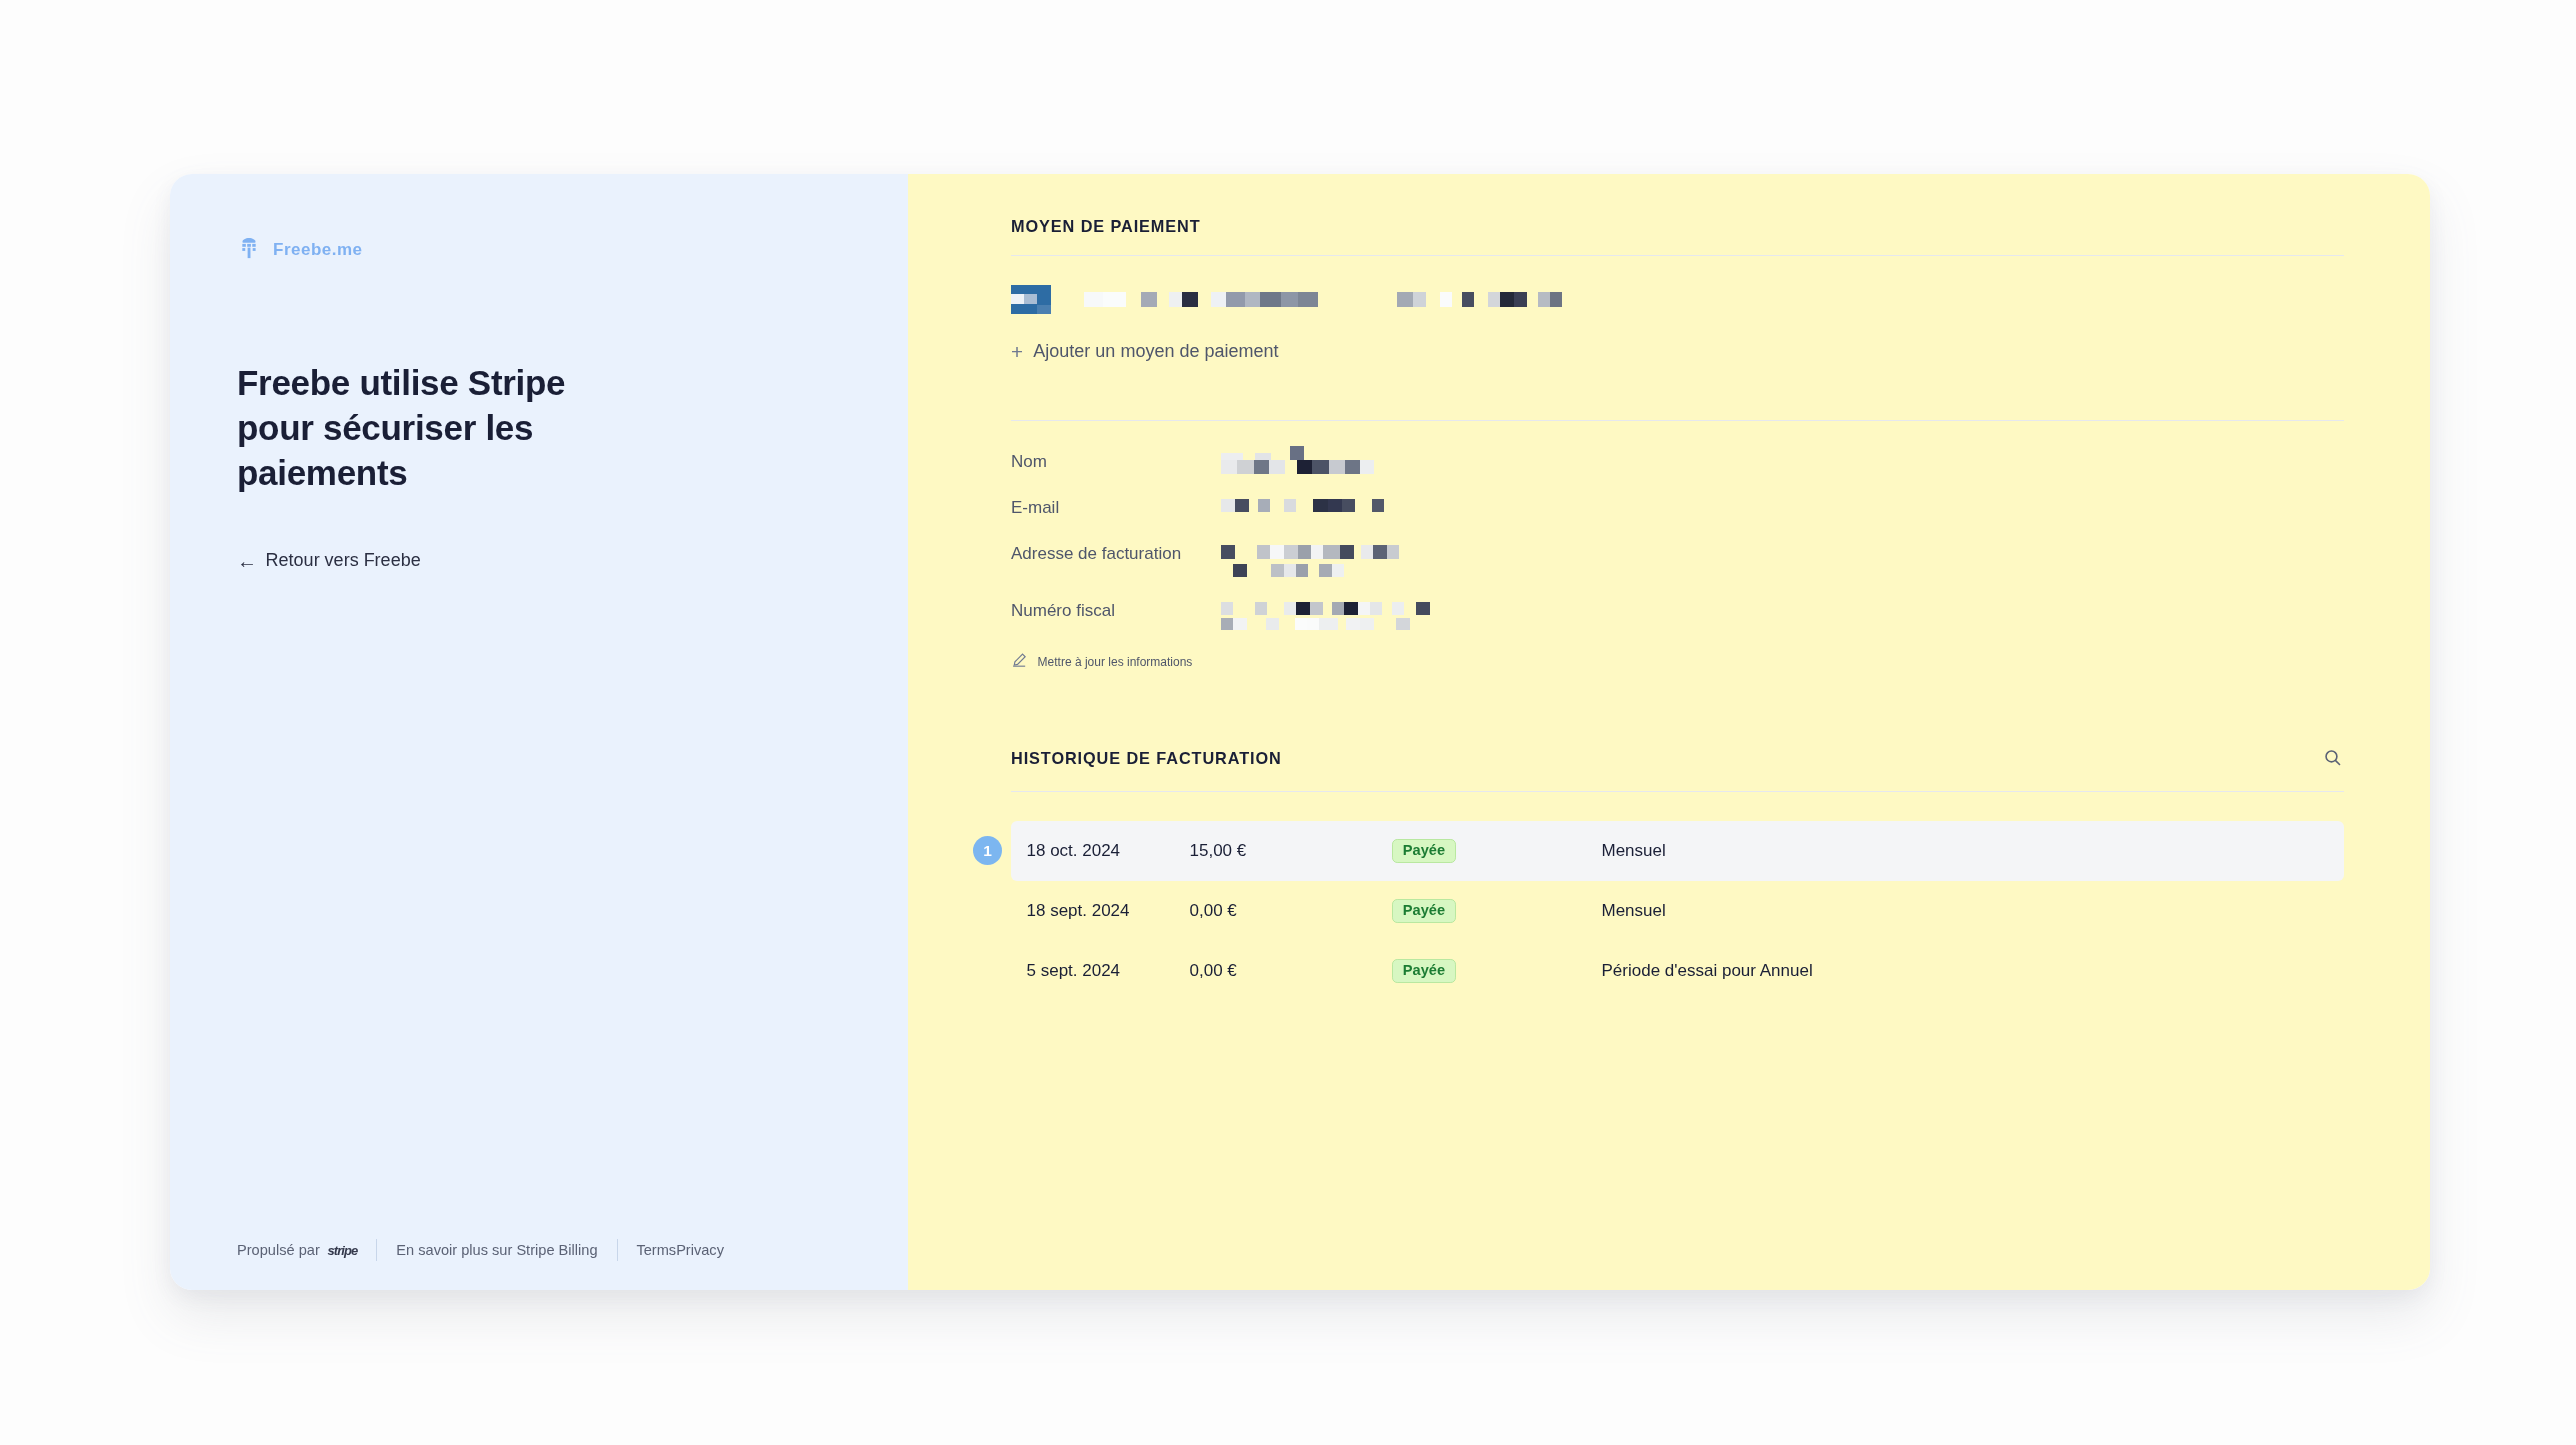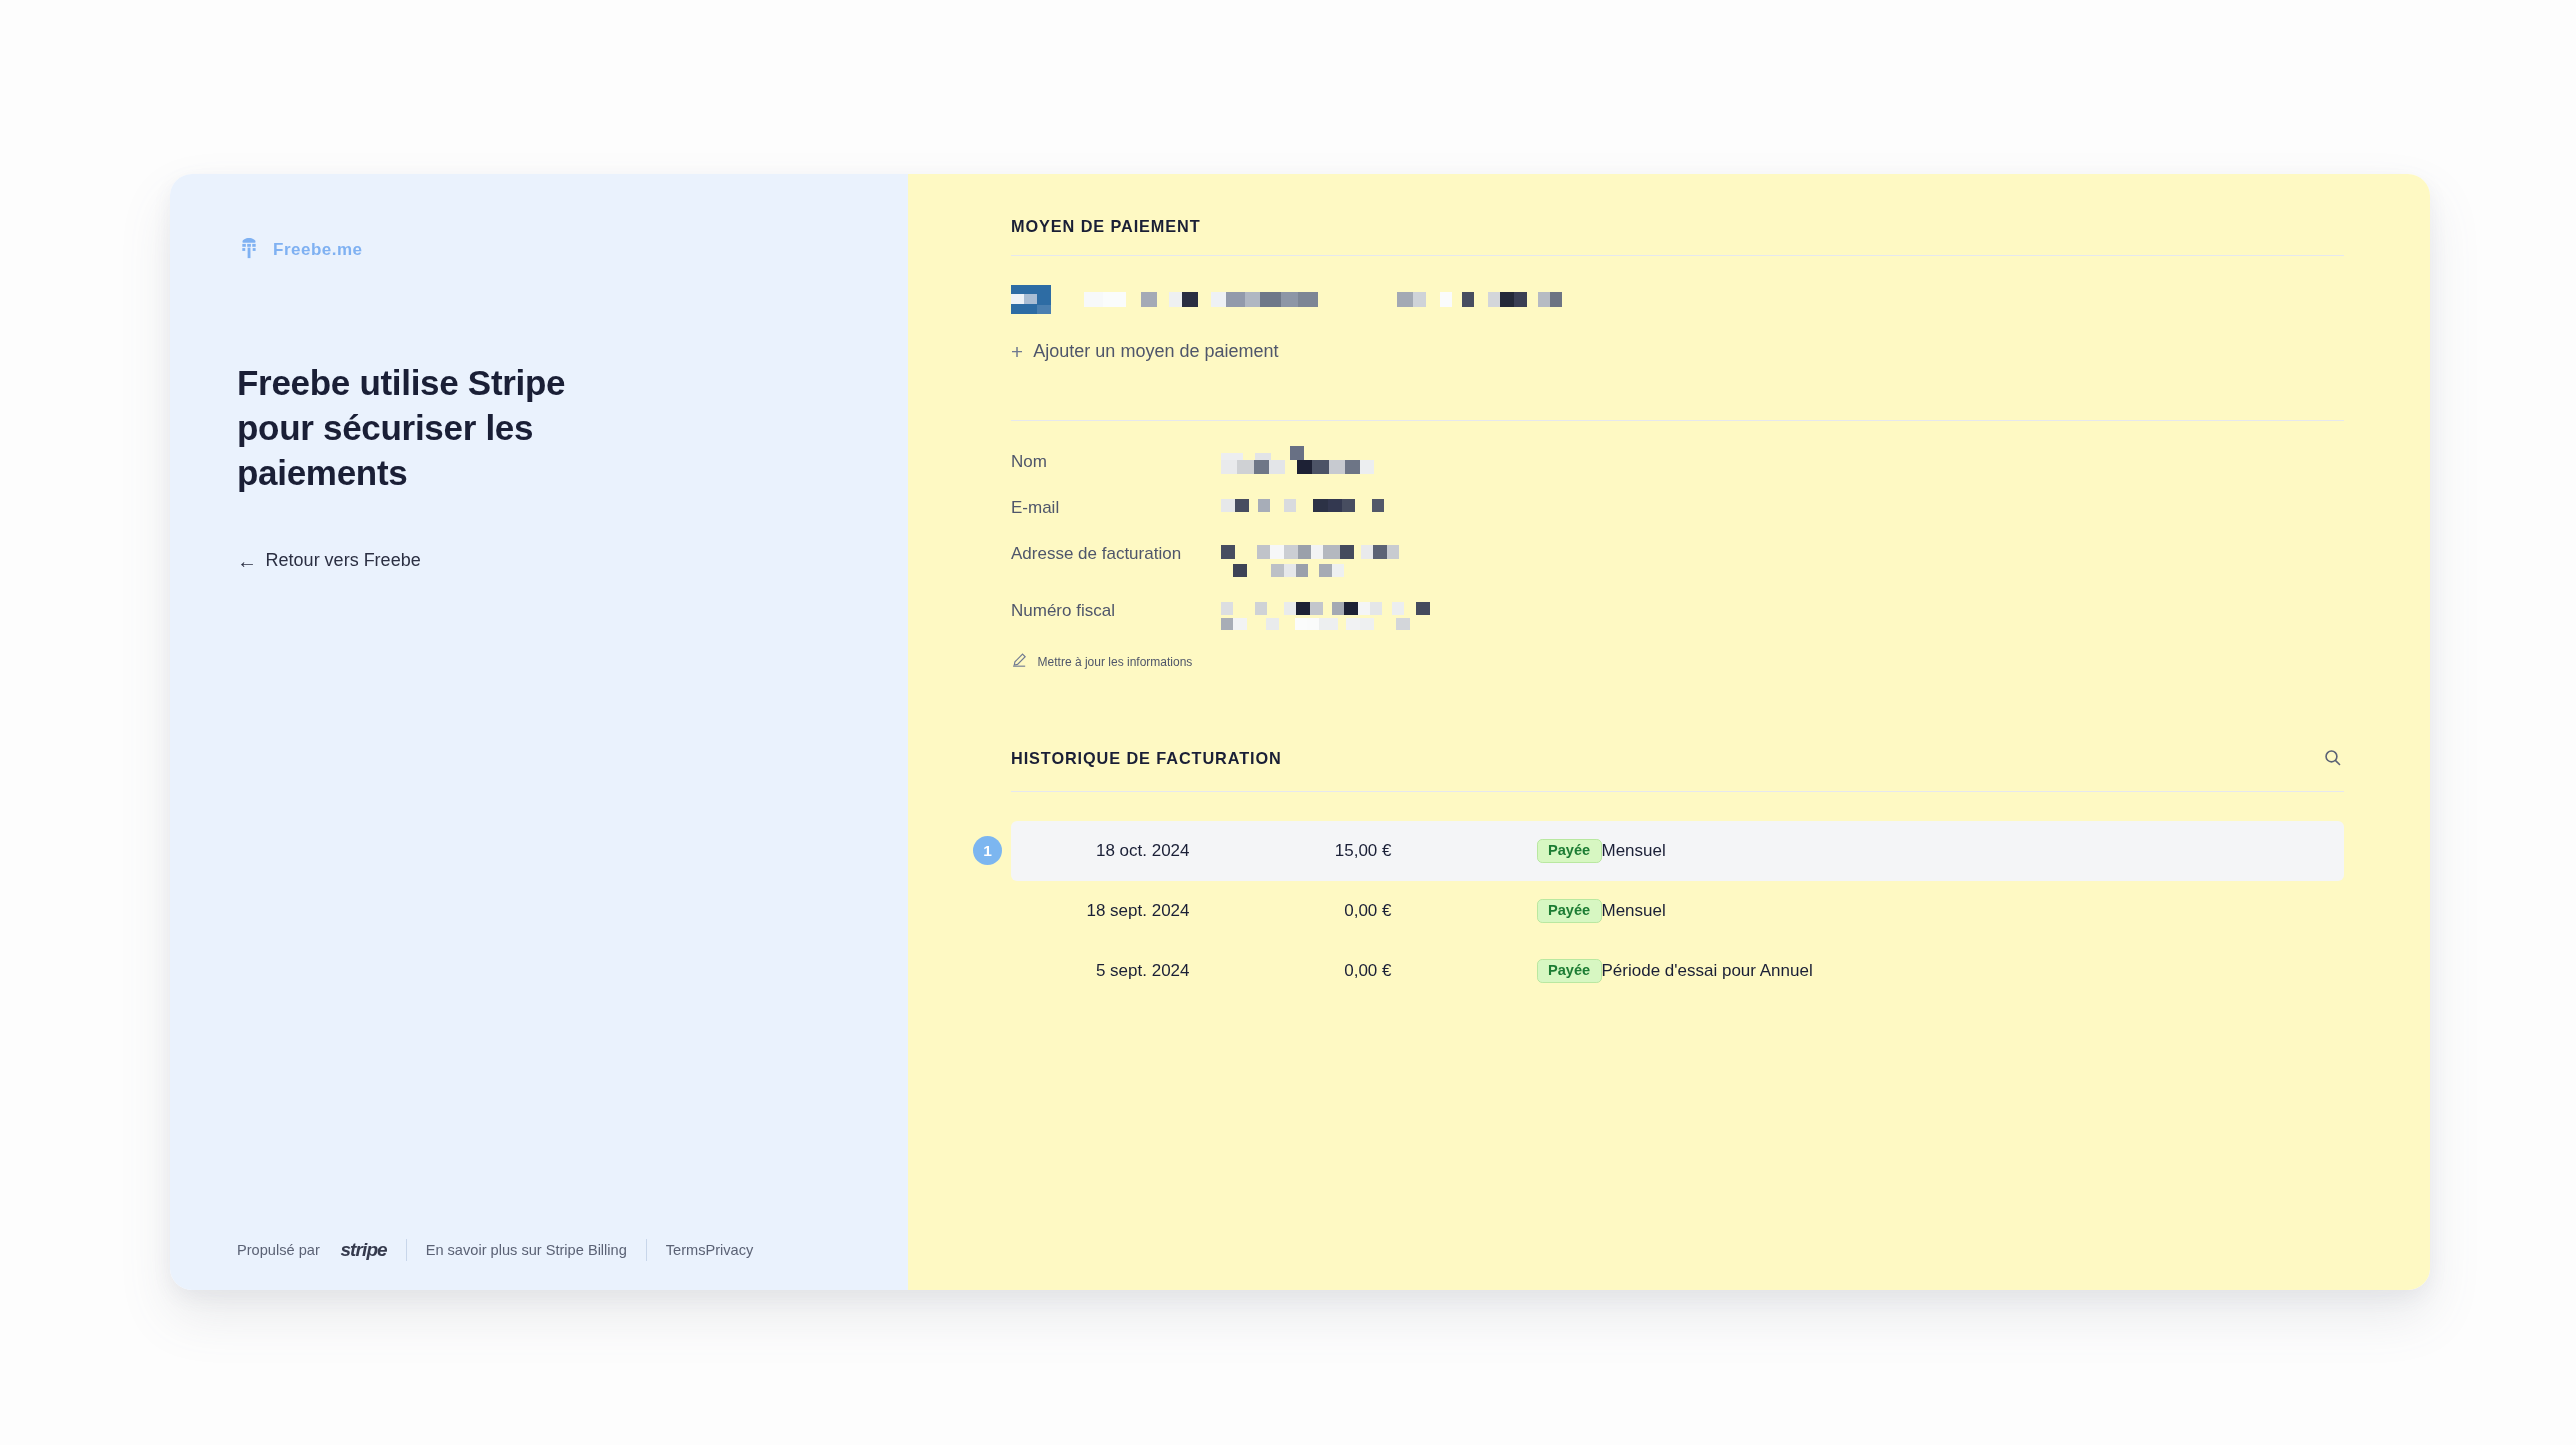--- a/index.html
+++ b/index.html
@@ -51,22 +51,22 @@
 
   .footer {
     position:absolute; left:67px; bottom:29px;
     display:flex; align-items:center; gap:0px;
     font-size:14.6px; color:#5b6275;
     white-space:nowrap;
   }
   .footer .seg { display:flex; align-items:center; gap:7.7px; padding-right:19px; }
   .footer .divider { width:0.9px; height:22px; background:#c8d6ea; margin-right:19px; }
   .stripe-word {
-    font-weight:800; font-size:19px; color:#353a4d;
-    letter-spacing:-0.9px; font-style:italic;margin-left:13px;
+    font-weight:800; font-size:13px; color:#353a4d;
+    letter-spacing:-0.9px; font-style:italic;
   }
   .footer a { color:#5b6275; text-decoration:none; cursor:pointer; }
   .terms-priv { display:flex; }
 
   
   .right {
     flex:1; background:#fef9c3;
     padding:43px 86px 0 103px;
     position:relative;
   }
@@ -103,21 +103,21 @@
     width:210px; flex:0 0 210px;
     font-size:17px; color:#4f566b; line-height:1.42;
   }
   .info-val { padding-top:2.6px; }
 
   .update-link {
     margin-top:6.9px; display:flex; align-items:center; gap:10.3px;
     font-size:12px; color:#4f566b; cursor:pointer;
   }
 
-  .history { margin-top:77px;text-align:right; }
+  .history { margin-top:77px; }
   .rows { margin-top:29px; position:relative; }
   .inv-row {
     display:flex; align-items:center;
     height:60px; padding:0 15.5px;
     border-radius:6px;
     font-size:17px; color:#1a1f36;
     cursor:pointer;
   }
   .inv-row.active { background:#f4f5f7; }
   .c-date { width:163px; flex:0 0 163px; }

